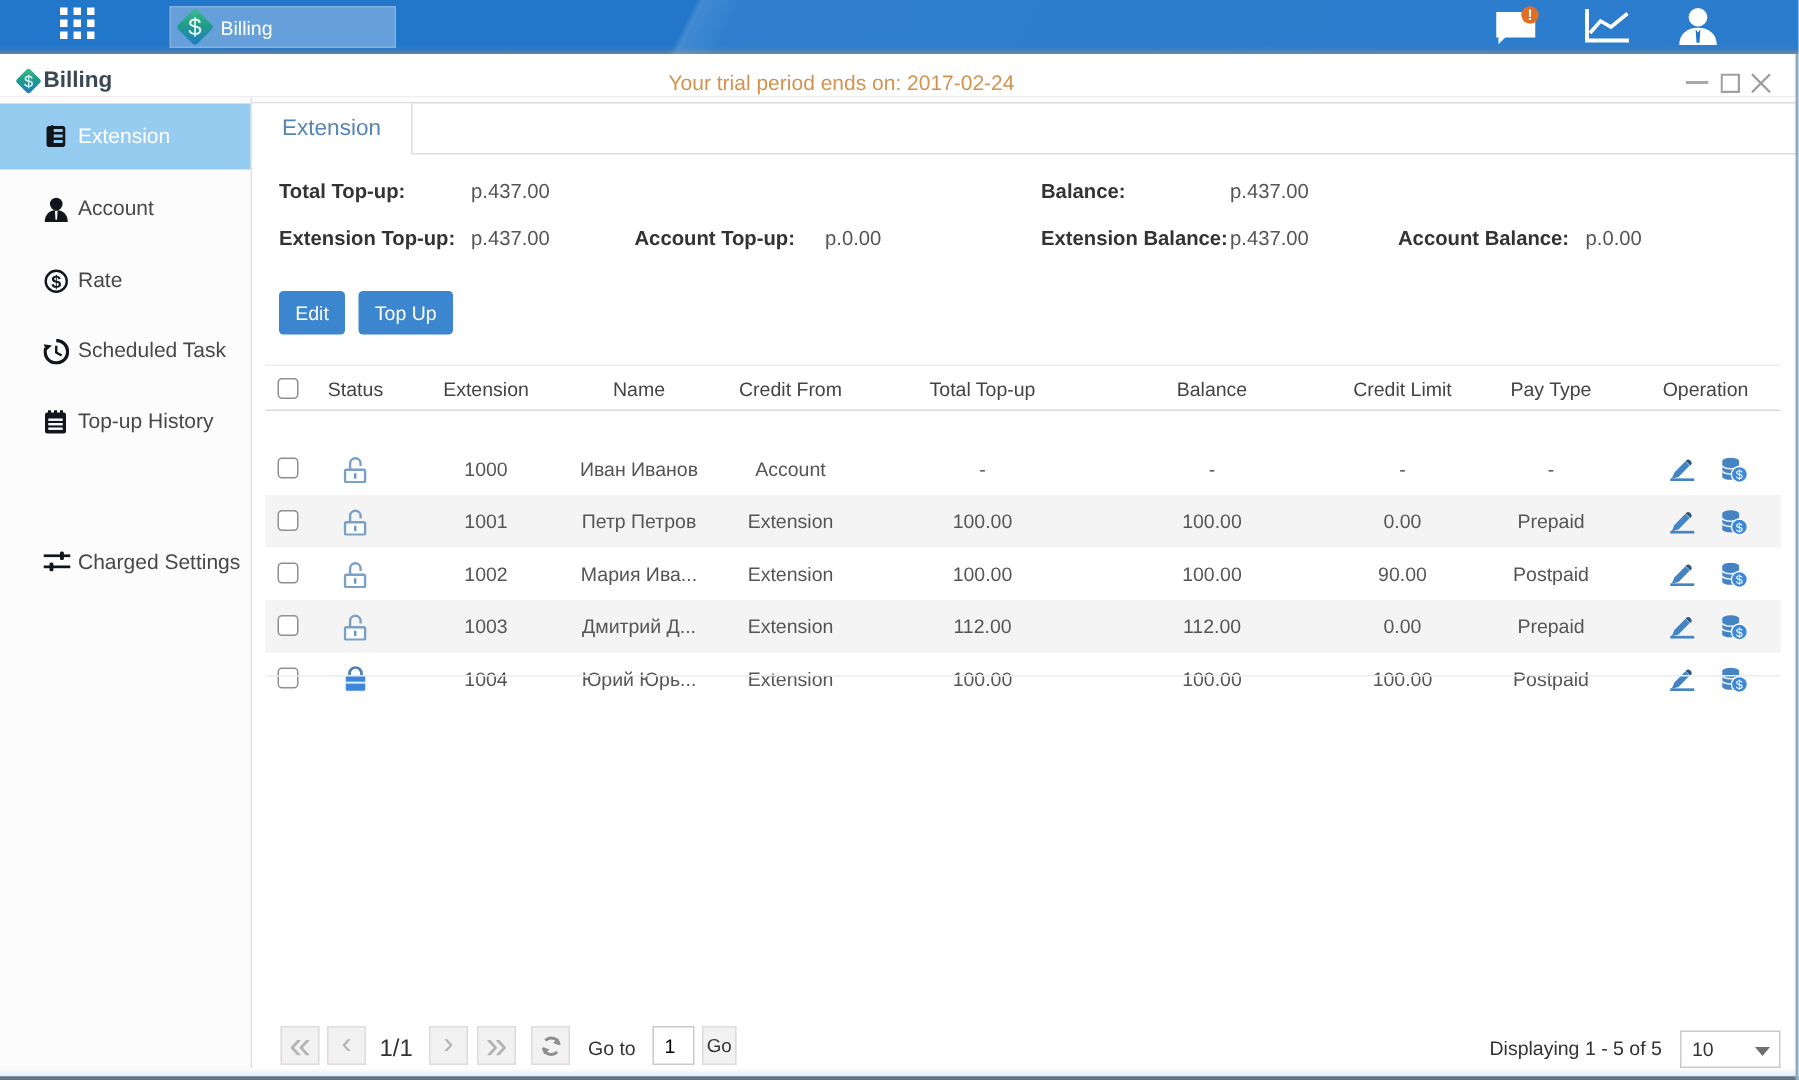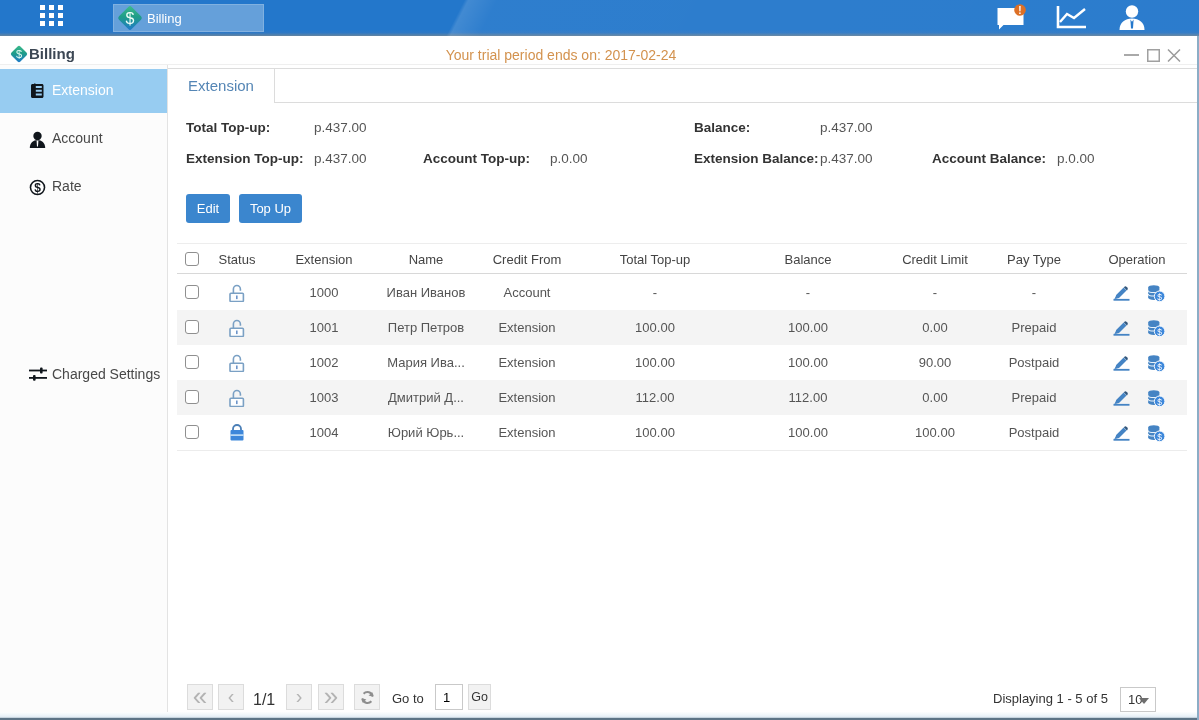--- a/index.html
+++ b/index.html
@@ -31,21 +31,21 @@
   #tabstrip { position:absolute; left:0; top:3px; width:1031px; height:34px; border-top:1px solid #dcdcdc; }
   #tab1 { position:absolute; left:0; top:0; width:107px; height:34px; background:#fff; border-right:1px solid #dcdcdc; text-align:center; line-height:34px; font-size:15px; color:#5586b5; }
   #tabrest { position:absolute; left:107px; top:0; width:924px; height:34px; border-bottom:1px solid #dcdcdc; }
   .lab { position:absolute; font-size:13.5px; font-weight:bold; color:#333; }
   .val { position:absolute; font-size:13.5px; color:#555; }
   .btn { position:absolute; background:#3b86ce; color:#fff; font-size:13px; text-align:center; border-radius:3px; line-height:29px; height:29px; }
   
   #grid { position:absolute; left:9px; top:178px; width:1010px; }
   .hrow { position:absolute; left:0; top:0; width:1010px; height:31px; border-top:1px solid #ededed; border-bottom:1px solid #d8d8d8; }
   .hcell { position:absolute; top:0; height:31px; line-height:31px; text-align:center; font-size:13px; color:#444; white-space:nowrap; }
-  .trow { position:absolute; left:0; width:1010px; height:35px; }
+  .trow { position:absolute; left:0; width:1010px; height:35px;margin-top:20px; }
   .trow.alt { background:#f4f4f4; }
   .tcell { position:absolute; top:0; height:35px; line-height:35px; text-align:center; font-size:13px; color:#555; white-space:nowrap; }
   .cb { position:absolute; width:14px; height:14px; border:1px solid #8f8f8f; border-radius:3px; background:#fff; }
   
   .pgbtn { position:absolute; top:619px; height:26px; background:#f2f2f2; border:1px solid #dcdcdc; color:#ababab; text-align:center; }
   #pginfo { position:absolute; top:626px; font-size:13px; color:#333; }
   
   #bottombar { position:absolute; left:0; top:712px; width:1199px; height:8px;
     background:linear-gradient(180deg,#fdfefe 0%, #eef5fa 40%, #dfeaf2 68%, #5d7486 72%, #5d7486 100%); }
   #rightedge { position:absolute; left:1197px; top:36px; width:2px; height:684px; background:#8badc6; }
@@ -141,20 +141,40 @@
     <div class="lbl">Account</div>
   </div>
   <div class="sideitem" style="top:100px">
     <svg width="17" height="17" viewBox="0 0 17 17">
         <circle cx="8.5" cy="8.5" r="7.8" fill="#10161c"></circle>
         <circle cx="8.5" cy="8.5" r="6.2" fill="#fff"></circle>
         <text x="8.5" y="13" font-size="12" font-weight="bold" fill="#10161c" text-anchor="middle" font-family="Liberation Sans">$</text>
       </svg>
     <div class="lbl">Rate</div>
   </div>
+  <div class="sideitem" style="top:147px">
+    <svg width="17" height="17" viewBox="0 0 17 17">
+        <path d="M8.5 1 a7.5 7.5 0 1 1 -7 5" stroke="#10161c" stroke-width="2.2" fill="none"></path>
+        <path d="M0 3.5 l2.2 4 l3.4-3.2 z" fill="#10161c"></path>
+        <path d="M8.5 4.5 v4.5 l3.6 2" stroke="#10161c" stroke-width="1.6" fill="none"></path>
+      </svg>
+    <div class="lbl">Scheduled Task</div>
+  </div>
+  <div class="sideitem" style="top:194px">
+    <svg width="16" height="17" viewBox="0 0 16 17">
+        <rect x="1" y="2" width="14" height="14" rx="1.5" fill="#10161c"></rect>
+        <rect x="3" y="0.5" width="2" height="3.4" fill="#10161c"></rect>
+        <rect x="7" y="0.5" width="2" height="3.4" fill="#10161c"></rect>
+        <rect x="11" y="0.5" width="2" height="3.4" fill="#10161c"></rect>
+        <rect x="3.2" y="6" width="9.6" height="1.6" fill="#fff"></rect>
+        <rect x="3.2" y="9" width="9.6" height="1.6" fill="#fff"></rect>
+        <rect x="3.2" y="12" width="9.6" height="1.6" fill="#fff"></rect>
+      </svg>
+    <div class="lbl">Top-up History</div>
+  </div>
   <div class="sideitem" style="top:288px">
     <svg width="18" height="15" viewBox="0 0 18 15">
         <rect x="0" y="2.6" width="18" height="1.8" fill="#10161c"></rect>
         <rect x="0" y="10" width="18" height="1.8" fill="#10161c"></rect>
         <rect x="11" y="0.6" width="2.6" height="5.8" rx="1" fill="#10161c"></rect>
         <rect x="4" y="8" width="2.6" height="5.8" rx="1" fill="#10161c"></rect>
       </svg>
     <div class="lbl">Charged Settings</div>
   </div>
 </div>
@@ -385,20 +405,20 @@
   <div class="pgbtn" style="left:186px;width:26px"><svg style="margin-top:5px" width="15" height="15" viewBox="0 0 15 15">
         <path d="M2.2 8.5 a5.4 5.4 0 0 0 9.2 2.8" stroke="#8e8e8e" stroke-width="2" fill="none"></path>
         <path d="M12.8 6.5 a5.4 5.4 0 0 0 -9.2-2.8" stroke="#8e8e8e" stroke-width="2" fill="none"></path>
         <path d="M12.4 2.2 l0.6 4.6 l-4.4-1.4 z" fill="#8e8e8e"></path>
         <path d="M2.6 12.8 l-0.6-4.6 l4.4 1.4 z" fill="#8e8e8e"></path>
       </svg></div>
   <div id="pginfo" style="left:224px">Go to</div>
   <input style="position: absolute; left: 267px; top: 619px; width: 28px; height: 26px; border: 1px solid rgb(201, 201, 201); font-size: 13px; padding-left: 7px; font-family: &quot;Liberation Sans&quot;;" value="1">
   <div class="pgbtn" style="left:300px;width:23px;line-height:24px;color:#333;font-size:12.5px">Go</div>
   <div id="pginfo" style="left:825px">Displaying 1 - 5 of 5</div>
-  <div style="position:absolute;left:952px;top:622px;width:36px;height:25px;border:1px solid #c9c9c9;background:#fff">
+  <div style="position:absolute;left:952px;top:622px;width:67px;height:25px;border:1px solid #c9c9c9;background:#fff">
     <span style="position:absolute;left:7px;top:4px;font-size:13px;color:#333">10</span>
     <div style="position:absolute;right:6px;top:10px;width:0;height:0;border-left:5px solid transparent;border-right:5px solid transparent;border-top:6px solid #6e6e6e"></div>
   </div>
 </div>
 
 <div id="bottombar"></div>
 <div id="rightedge"></div>
 
 </body></html>

